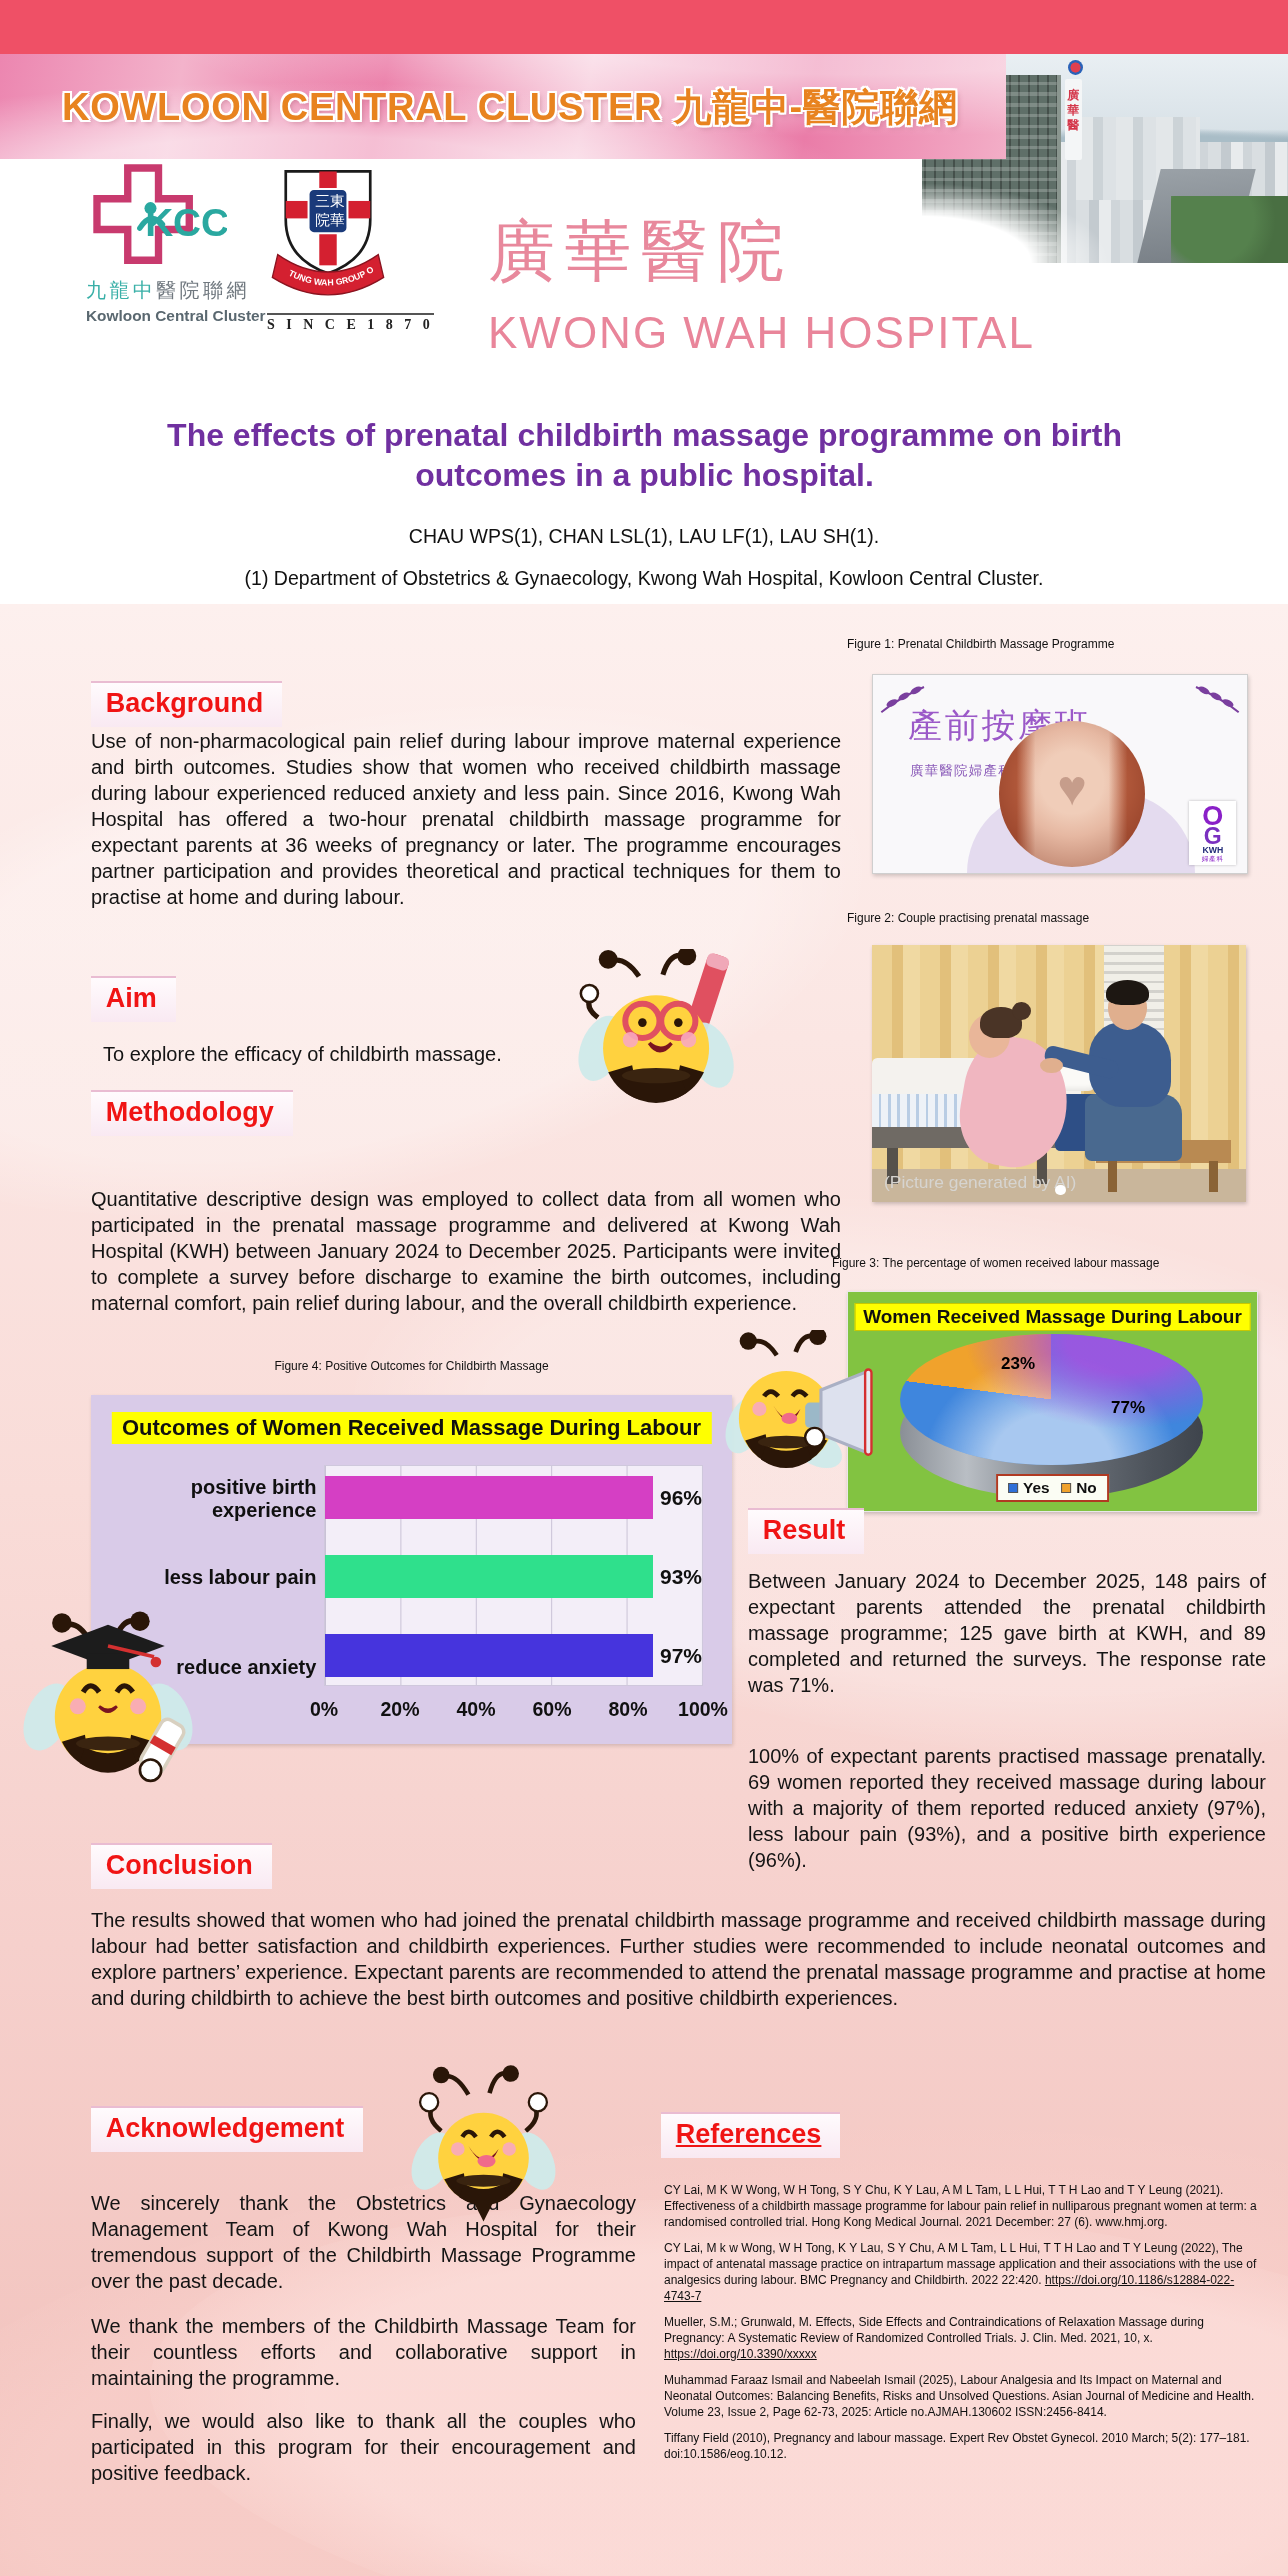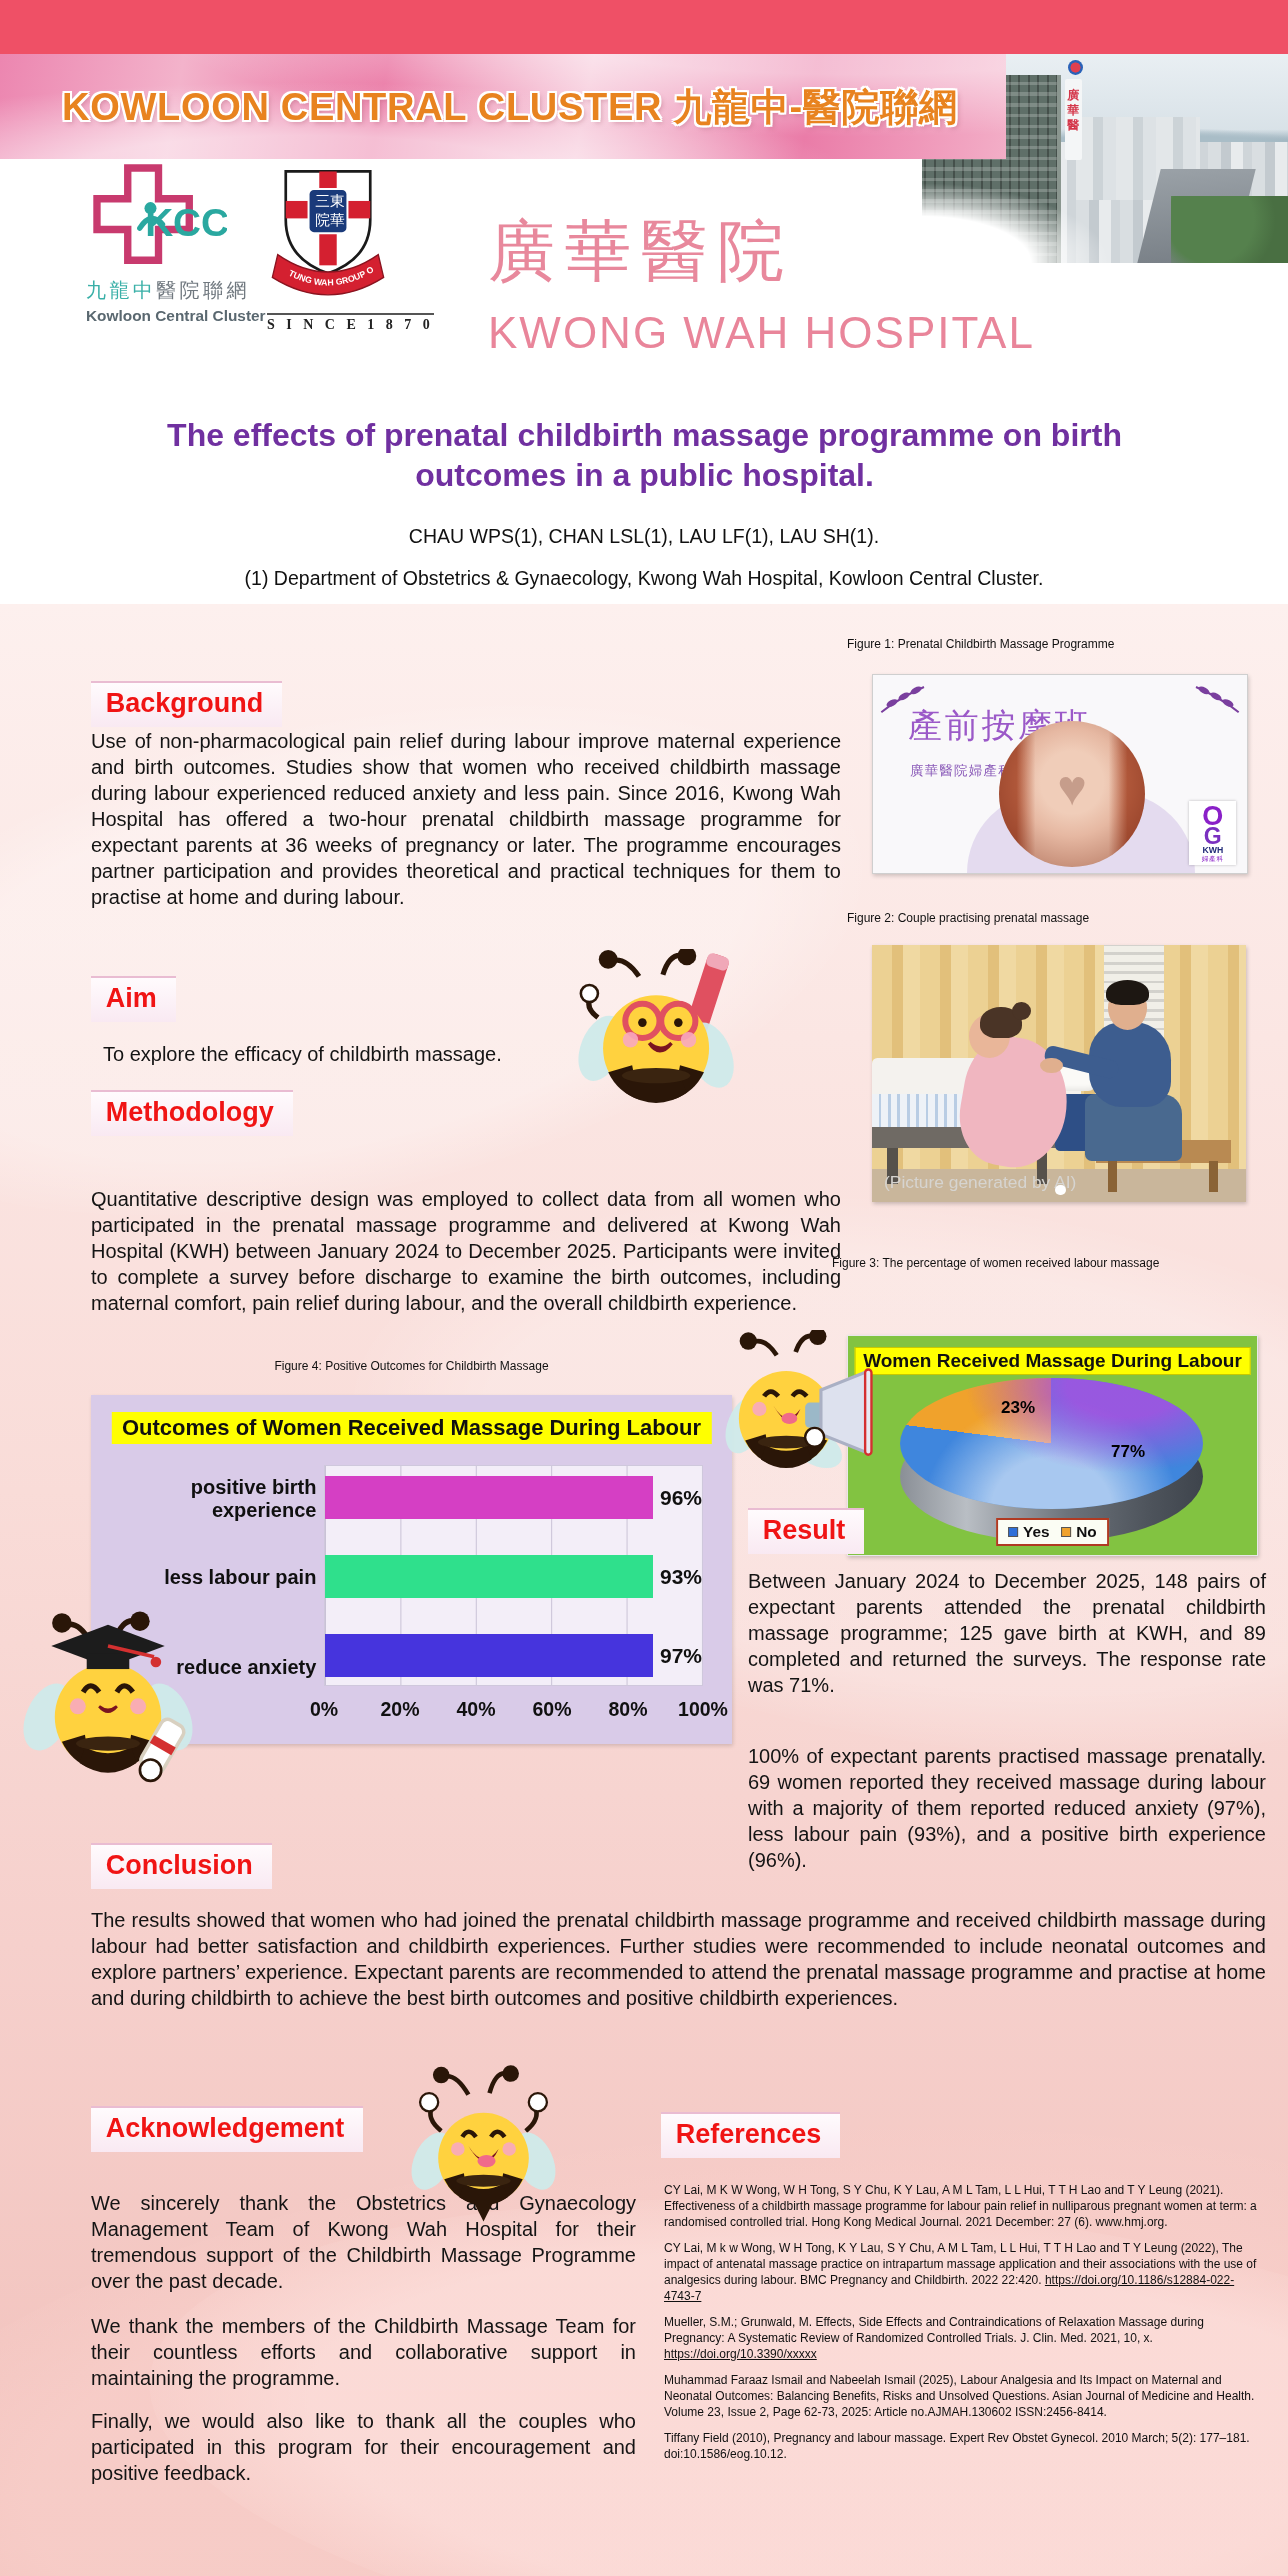--- a/index.html
+++ b/index.html
@@ -118,21 +118,21 @@
   .f2-arm { position:absolute; left:46%; top:42%; width:20%; height:7%; background:#3d5d8f; border-radius:8px; transform:rotate(14deg); }
   .f2-hand { position:absolute; left:45%; top:44%; width:6%; height:6%; background:#e0af8e; border-radius:50%; }
   .f2-jeans { position:absolute; left:57%; top:58%; width:26%; height:26%; background:#49698f; border-radius:9.4px 20px 6.7px 6.7px; }
   .f2-bench { position:absolute; left:60%; top:76%; width:36%; height:9%; background:#b98a52; }
   .f2-benchleg { position:absolute; top:84%; width:9.4px; height:12%; background:#8a6336; }
   .f2-chair { position:absolute; left:49%; top:58%; width:14%; height:22%; background:#2e4f86; border-radius:5.4px 5.4px 20px 5.4px; }
   .f2-note { position:absolute; left:12px; bottom:9.4px; font-size:17.4px; color:#d6d4d0; z-index:4; }
   .f2-dot { position:absolute; left:49%; bottom:6.7px; width:10.7px; height:10.7px; border-radius:50%; background:#fff; z-index:4; }
 
   
-  .fig3 { position:absolute; left:847px; top:1291px; width:411px; height:221px; background:#82c341; border:1.3px solid #e8e8e8; z-index:3; box-shadow:1.3px 2px 4px rgba(0,0,0,.2);margin-top:44px; }
+  .fig3 { position:absolute; left:847px; top:1291px; width:411px; height:221px; background:#82c341; border:1.3px solid #e8e8e8; z-index:3; box-shadow:1.3px 2px 4px rgba(0,0,0,.2); }
   .pie-title { position:absolute; left:50%; top:10.7px; transform:translateX(-50%); white-space:nowrap;
     background:#ffff00; border:0.7px solid #c8c800; color:#101010; font-size:19px; font-weight:700; padding:2px 8px; }
   .pie-depth { position:absolute; left:52px; top:75px; width:303px; height:131px; border-radius:50%;
     background:linear-gradient(90deg,#8a8f96 0%,#b9bec4 22%,#6d737b 55%,#4e545c 82%,#3e444c 100%); }
   .pie-face { position:absolute; left:52px; top:42px; width:303px; height:131px; border-radius:50%; }
   .pie-gloss { position:absolute; left:52px; top:42px; width:303px; height:131px; border-radius:50%; pointer-events:none;
     background:radial-gradient(ellipse at 74% 6%, rgba(168,80,224,.85) 0 18%, rgba(168,80,224,0) 50%),
                radial-gradient(ellipse at 50% 100%, rgba(255,255,255,.55) 0 28%, rgba(255,255,255,0) 60%); }
   .pie-label { position:absolute; z-index:4; font-size:17px; font-weight:700; color:#000000; }
   .pie-legend { position:absolute; left:50%; bottom:9.4px; transform:translateX(-50%); z-index:4;
@@ -461,21 +461,21 @@
       <circle cx="67" cy="58" r="4.5" fill="#f8a8c0" opacity=".9"></circle>
     <path d="M40 56 q10 16 20 2 q-8 18 -20 -2" fill="#7a1420"></path>
     <ellipse cx="52" cy="66" rx="6" ry="4" fill="#f06a8a"></ellipse>
     <polygon points="44,94 56,94 50,106" fill="#2a1608"></polygon>
   </svg>
 
   <div class="body-text" style="left:91px; top:2190px; width:545px;">We sincerely thank the Obstetrics and Gynaecology Management Team of Kwong Wah Hospital for their tremendous support of the Childbirth Massage Programme over the past decade.</div>
   <div class="body-text" style="left:91px; top:2313px; width:545px;">We thank the members of the Childbirth Massage Team for their countless efforts and collaborative support in maintaining the programme.</div>
   <div class="body-text" style="left:91px; top:2408px; width:545px;">Finally, we would also like to thank all the couples who participated in this program for their encouragement and positive feedback.</div>
 
-  <div class="h-section" style="left:661px; top:2112px;">References</div>
+  <div class="h-section" style="left:661px; top:2112px;text-decoration:underline;">References</div>
   <div class="refs">
     <p><span>CY Lai, M K W Wong, W H Tong, S Y Chu, K Y Lau, A M L Tam, L L Hui, T T H Lao and T Y Leung (2021). Effectiveness of a childbirth massage programme for labour pain relief in nulliparous pregnant women at term: a randomised controlled trial. Hong Kong Medical Journal. 2021 December: 27 (6). www.hmj.org.</span><span class="u"></span></p>
     <p><span>CY Lai, M k w Wong, W H Tong, K Y Lau, S Y Chu, A M L Tam, L L Hui, T T H Lao and T Y Leung (2022), The impact of antenatal massage practice on intrapartum massage application and their associations with the use of analgesics during labour. BMC Pregnancy and Childbirth. 2022 22:420. </span><span class="u">https://doi.org/10.1186/s12884-022-4743-7</span></p>
     <p><span>Mueller, S.M.; Grunwald, M. Effects, Side Effects and Contraindications of Relaxation Massage during Pregnancy: A Systematic Review of Randomized Controlled Trials. J. Clin. Med. 2021, 10, x. </span><span class="u">https://doi.org/10.3390/xxxxx</span></p>
     <p><span>Muhammad Faraaz Ismail and Nabeelah Ismail (2025), Labour Analgesia and Its Impact on Maternal and Neonatal Outcomes: Balancing Benefits, Risks and Unsolved Questions. Asian Journal of Medicine and Health. Volume 23, Issue 2, Page 62-73, 2025: Article no.AJMAH.130602 ISSN:2456-8414.</span><span class="u"></span></p>
     <p><span>Tiffany Field (2010), Pregnancy and labour massage. Expert Rev Obstet Gynecol. 2010 March; 5(2): 177–181. doi:10.1586/eog.10.12.</span><span class="u"></span></p>
   </div>
 
 </div>
 

